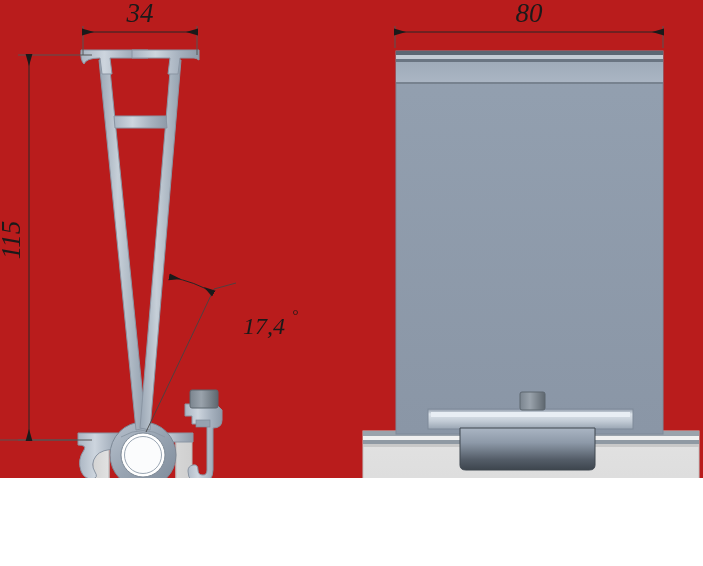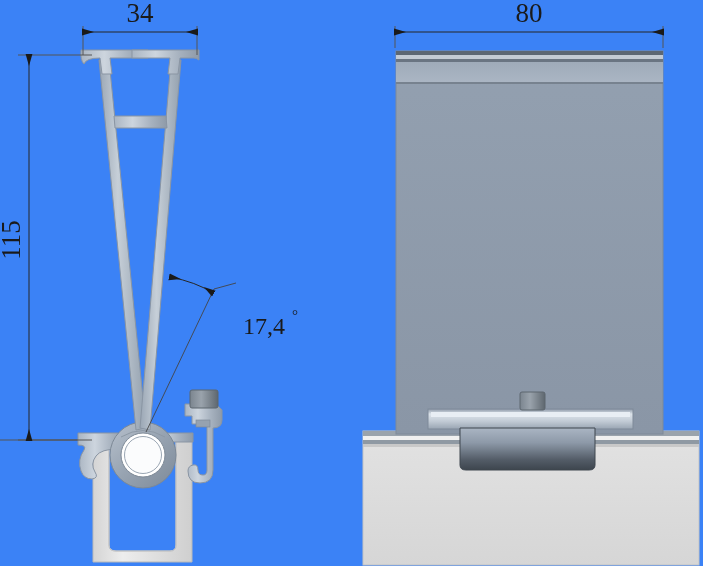--- a/index.html
+++ b/index.html
@@ -7,23 +7,24 @@
     margin: 0;
     padding: 0;
     background: #ffffff;
   }
   body {
     font-family: "Liberation Serif", serif;
   }
   #drawing-sheet {
     position: relative;
     width: 703px;
-    height: 566px;
-    background: #3b82f6;
+    height: 478px;
+    background: #b91c1c;
     overflow: hidden;
+    font-style: italic;
   }
   #drawing-svg {
     position: absolute;
     left: 0;
     top: 0;
     width: 703px;
     height: 566px;
   }
   .dim-text {
     font-family: "Liberation Serif", serif;

